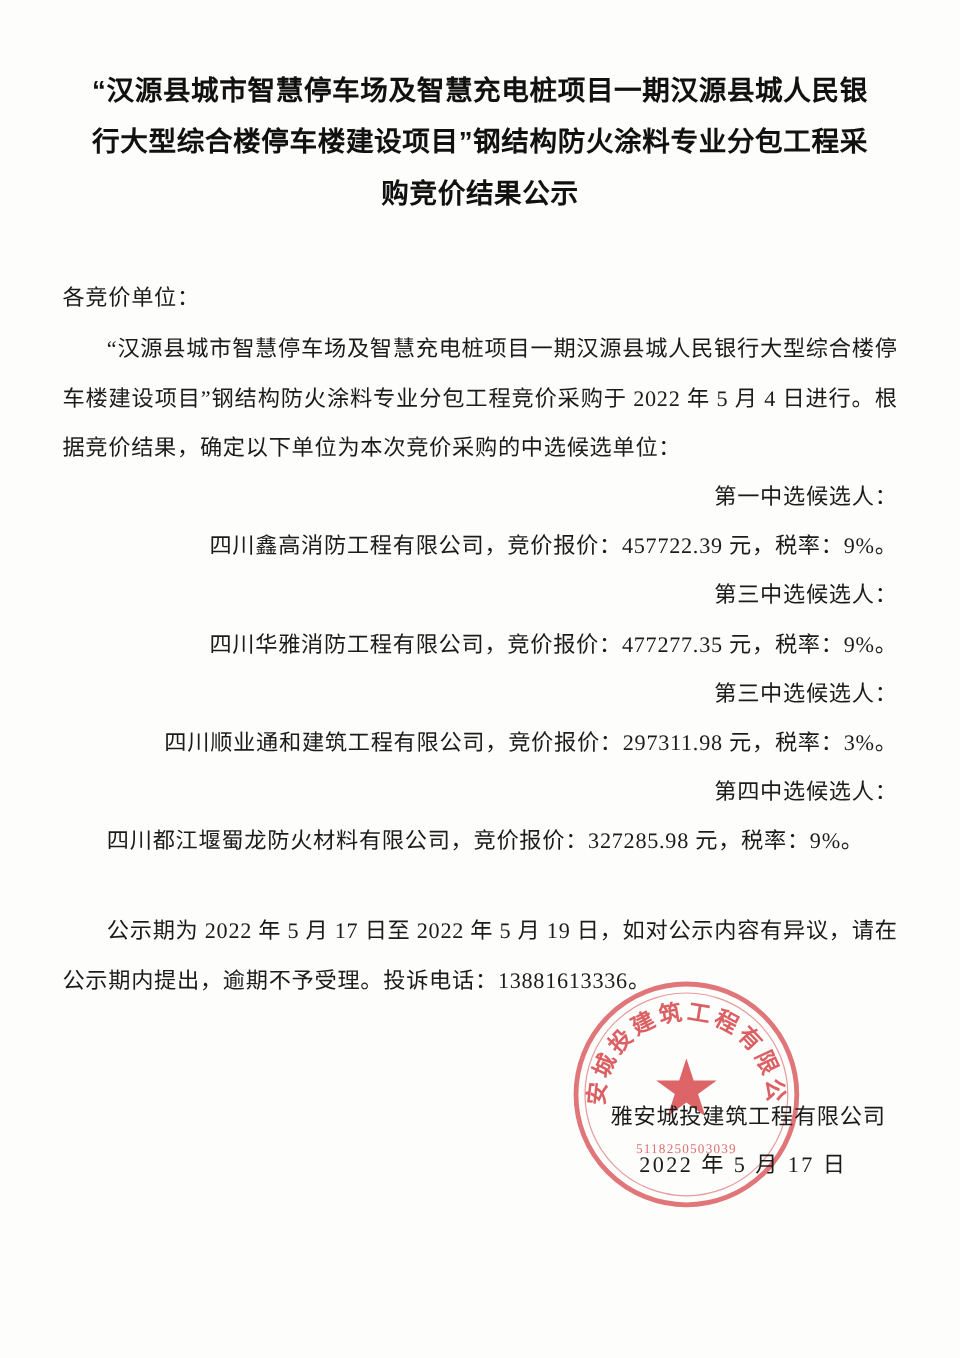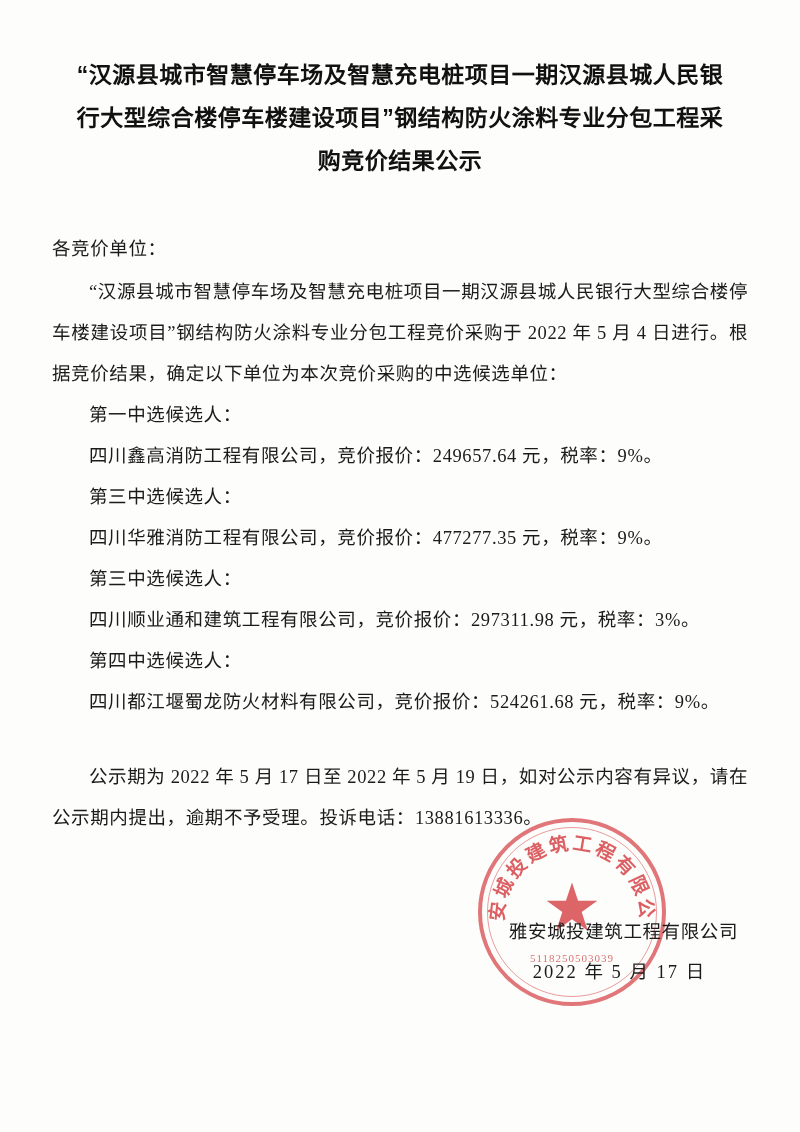--- a/index.html
+++ b/index.html
@@ -44,20 +44,21 @@
   }
   .para {
     text-indent: 2em;
     margin: 0;
     text-align: justify;
     text-justify: inter-ideograph;
   }
   .indent-line {
     text-indent: 2em;
     margin: 0;
+    text-align: right;
   }
   .gap-top {
     margin-top: 34px;
   }
   .sign-block {
     position: absolute;
     right: 62px;
     bottom: 96px;
     text-align: left;
     font-size: 18.5px;
@@ -132,30 +133,30 @@
 
   <h1 class="doc-title">“汉源县城市智慧停车场及智慧充电桩项目一期汉源县城人民银行大型综合楼停车楼建设项目”钢结构防火涂料专业分包工程采购竞价结果公示</h1>
 
   <div class="body-block">
 
     <p class="salutation">各竞价单位：</p>
 
     <p class="para">“汉源县城市智慧停车场及智慧充电桩项目一期汉源县城人民银行大型综合楼停车楼建设项目”钢结构防火涂料专业分包工程竞价采购于 2022 年 5 月 4 日进行。根据竞价结果，确定以下单位为本次竞价采购的中选候选单位：</p>
 
     <p class="indent-line">第一中选候选人：</p>
-    <p class="indent-line">四川鑫高消防工程有限公司，竞价报价：249657.64 元，税率：9%。</p>
+    <p class="indent-line">四川鑫高消防工程有限公司，竞价报价：457722.39 元，税率：9%。</p>
 
     <p class="indent-line">第三中选候选人：</p>
     <p class="indent-line">四川华雅消防工程有限公司，竞价报价：477277.35 元，税率：9%。</p>
 
     <p class="indent-line">第三中选候选人：</p>
     <p class="indent-line">四川顺业通和建筑工程有限公司，竞价报价：297311.98 元，税率：3%。</p>
 
     <p class="indent-line">第四中选候选人：</p>
-    <p class="para">四川都江堰蜀龙防火材料有限公司，竞价报价：524261.68 元，税率：9%。</p>
+    <p class="para">四川都江堰蜀龙防火材料有限公司，竞价报价：327285.98 元，税率：9%。</p>
 
     <p class="para gap-top">公示期为 2022 年 5 月 17 日至 2022 年 5 月 19 日，如对公示内容有异议，请在公示期内提出，逾期不予受理。投诉电话：13881613336。</p>
 
   </div>
 
   <div class="seal">
     <div class="seal-ring"></div>
     <div class="seal-ring inner"></div>
     <svg class="seal-arc" viewBox="0 0 188 188">
       <defs>

